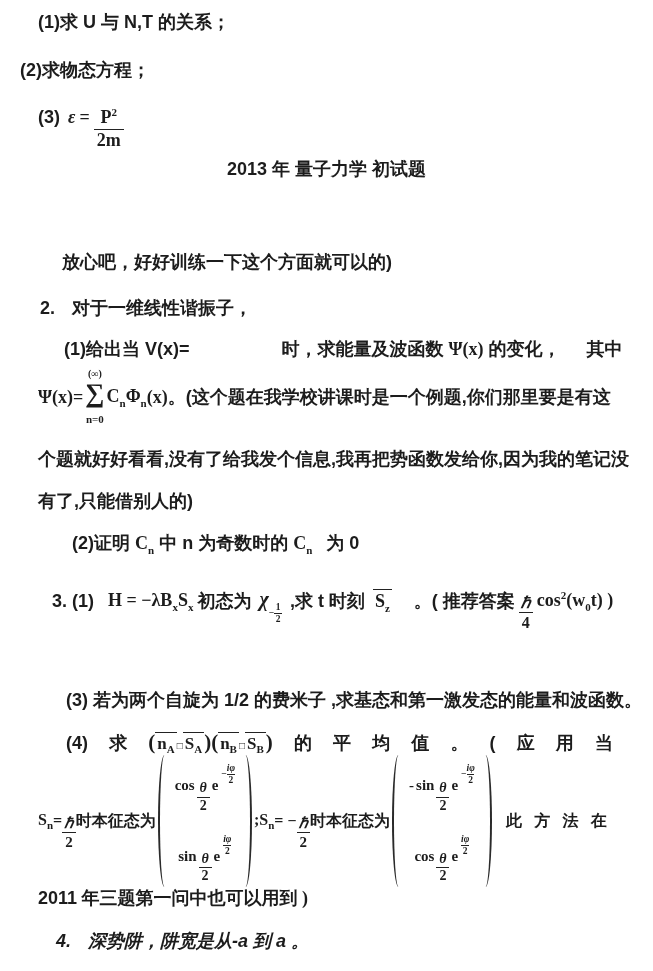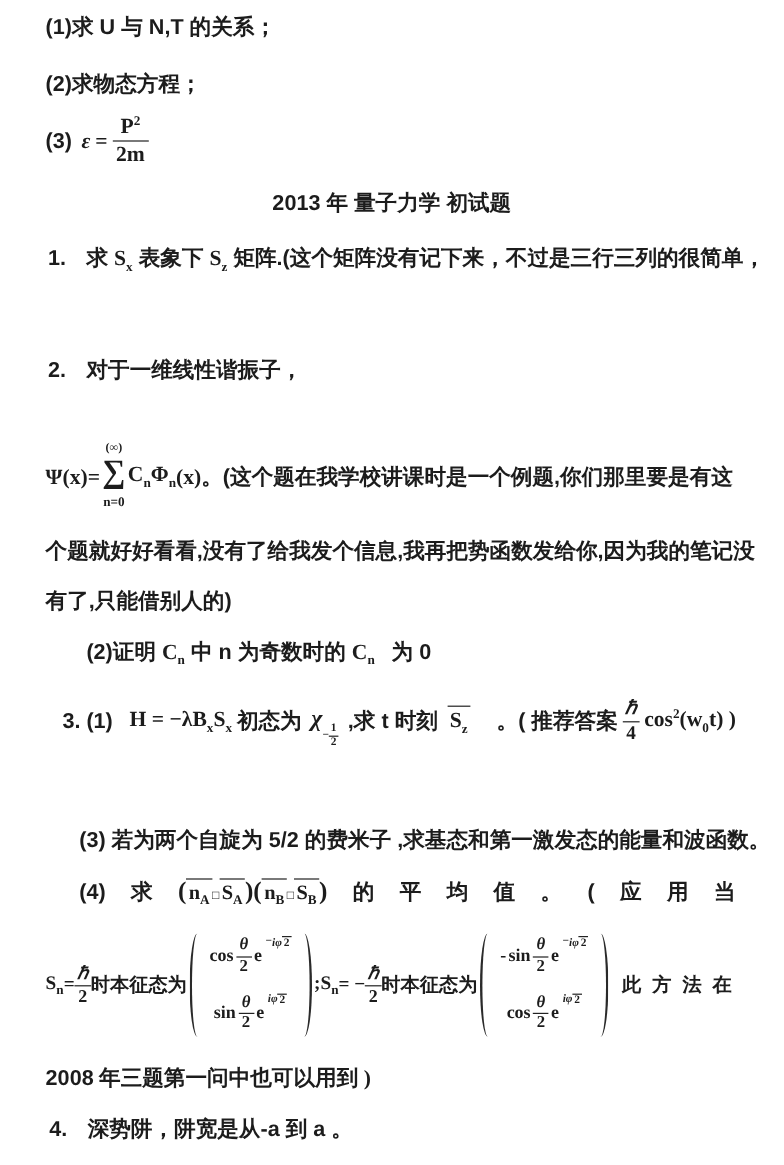--- a/index.html
+++ b/index.html
@@ -11,21 +11,21 @@
   .line { position:absolute; white-space:nowrap; }
   .flexline { display:flex; align-items:center; }
   .math { font-family:"Liberation Serif", serif; font-weight:600; }
   .it { font-style:italic; }
   .kai { font-family:"Liberation Serif", serif; font-weight:600; }
   sub { font-size:11px; font-family:"Liberation Serif", serif; }
   sup { font-size:11px; font-family:"Liberation Serif", serif; }
 
   
   .frac { display:inline-flex; flex-direction:column; align-items:center; line-height:1.2;
-          font-family:"Liberation Serif", serif; text-align:right; }
+          font-family:"Liberation Serif", serif; text-align:right;margin-top:23px; }
   .frac .den { border-top:1.5px solid #222; padding:0 3px; }
   .frac .num { padding:0 2px; }
 
   
   .sum { display:inline-flex; flex-direction:column; align-items:center; line-height:1;
          font-family:"Liberation Serif", serif; margin:0 2px; }
   .sum .stop { font-size:10px; margin-bottom:1px; }
   .sum .ssig { font-size:27px; }
   .sum .sbot { font-size:11px; margin-top:7px; }
 
@@ -35,21 +35,21 @@
 
   
   .stacksub { display:inline-flex; align-items:center; font-size:9.5px;
               transform:translateY(10px); font-family:"Liberation Serif", serif; }
   .minifrac { display:inline-flex; flex-direction:column; align-items:center; line-height:1.1; }
   .minifrac .mden { border-top:1px solid #222; padding:0 1.5px; }
 
   
   .exp { display:inline-flex; align-items:center; font-size:9.5px; line-height:1;
          transform:translateY(-11px); margin-left:1px; font-family:"Liberation Serif", serif; }
-  .efrac { display:inline-flex; flex-direction:row; align-items:center; line-height:1.15; }
+  .efrac { display:inline-flex; flex-direction:column; align-items:center; line-height:1.15; }
   .efrac .eden { border-top:1px solid #222; padding:0 1.5px; }
 
   
   .mat { display:inline-flex; align-items:center; margin:0 2px; }
   .mcol { display:inline-flex; flex-direction:column; gap:13px; padding:2px 4px; }
   .mrow { display:inline-flex; align-items:center; gap:2px;
           font-family:"Liberation Serif", serif; font-size:15px; justify-content:center; }
   .mrow .frac { font-size:14px; }
   .lparen { width:11px; align-self:stretch; border-left:2px solid #2a2a2a; border-radius:50%/50%; }
   .rparen { width:11px; align-self:stretch; border-right:2px solid #2a2a2a; border-radius:50%/50%; }
@@ -60,53 +60,51 @@
   .title-line { left:0; right:0; text-align:center; font-weight:700; }
   .sp8 { display:inline-block; width:8px; }
   .sp4 { display:inline-block; width:4px; }
 </style>
 </head>
 <body>
 
 <div class="page">
 
   <div class="line" style="left:38px; top:10px;">(1)求 U 与 N,T 的关系；</div>
-  <div class="line" style="left:38px; top:58px;">(2)求物态方程；</div>
+  <div class="line" style="left:20px; top:58px;">(2)求物态方程；</div>
 
   <div class="line flexline" style="left:38px; top:90px; height:54px;">
     <span>(3)</span>
     <span class="sp8"></span>
     <span class="math it">ε</span>
     <span class="sp4"></span>
     <span class="math">=</span>
     <span class="sp4"></span>
     <span class="frac">
       <span class="num"><span>P</span><sup>2</sup></span>
       <span class="den">2m</span>
     </span>
     <span class="sp8"></span>
       <span class="sp4"></span>
   </div>
 
   <div class="line title-line" style="top:157px;">2013 年 量子力学 初试题</div>
 
-  <div class="line" style="left:40px; top:203px;">
-    <span class="num-label">1.</span>
-    <span>求</span>
-    <span class="math"><span>S</span><sub>x</sub></span>
-    <span>表象下</span>
-    <span class="math"><span>S</span><sub>z</sub></span>
-    <span>矩阵.(这个矩阵没有记下来，不过是三行三列的很简单，</span>
-  </div>
+  <div class="line" style="left:62px; top:250px;">放心吧，好好训练一下这个方面就可以的)</div>
 
   <div class="line" style="left:40px; top:296px;">
     <span class="num-label">2.</span>
     <span>对于一维线性谐振子，</span>
   </div>
 
+  <div class="line" style="left:64px; top:337px;">
+    <span>(1)给出当 V(x)=</span><span class="spacer92"></span><span>时，求能量及波函数</span>
+    <span class="math">Ψ(x)</span>
+    <span>的变化，</span><span class="gap26"></span><span>其中</span>
+  </div>
 
   <div class="line flexline" style="left:38px; top:368px; height:58px;">
     <span class="math">Ψ(x)=</span>
     <span class="sum">
       <span class="stop">(∞)</span>
       <span class="ssig">∑</span>
       <span class="sbot">n=0</span>
     </span>
     <span class="math"><span>C</span><sub>n</sub></span>
     <span class="math"><span>Φ</span><sub>n</sub></span>
@@ -149,21 +147,21 @@
     <span>。( 推荐答案</span>
     <span class="sp4"></span>
     <span class="frac" style="font-size:16px;">
         <span class="num it">ℏ</span>
         <span class="den">4</span>
       </span>
     <span class="sp4"></span>
     <span class="math"><span>cos</span><sup>2</sup><span>(w</span><sub>0</sub><span>t) )</span></span>
   </div>
 
-  <div class="line" style="left:66px; top:688px;">(3) 若为两个自旋为 5/2 的费米子 ,求基态和第一激发态的能量和波函数。</div>
+  <div class="line" style="left:66px; top:688px;">(3) 若为两个自旋为 1/2 的费米子 ,求基态和第一激发态的能量和波函数。</div>
 
   <div class="line flexline" style="left:66px; right:40px; top:722px; height:42px; justify-content:space-between;">
     <span>(4)</span>
     <span>求</span>
     <span class="math" style="font-size:17px;">
       <span style="font-size:21px;">(</span><span class="ovl"><span>n</span><sub>A</sub></span><span style="font-size:10px;">□</span><span class="ovl"><span>S</span><sub>A</sub></span><span style="font-size:21px;">)</span><span style="font-size:21px;">(</span><span class="ovl"><span>n</span><sub>B</sub></span><span style="font-size:10px;">□</span><span class="ovl"><span>S</span><sub>B</sub></span><span style="font-size:21px;">)</span>
     </span>
     <span>的</span>
     <span>平</span>
     <span>均</span>
@@ -263,21 +261,21 @@
     </span>
     <span style="flex:1; display:flex; justify-content:space-evenly;" class="kai">
       <span>此</span>
       <span>方</span>
       <span>法</span>
       <span>在</span>
     </span>
   </div>
 
   <div class="line" style="left:38px; top:886px;">
-    <span>2008</span><span class="kai"> 年三题第一问中也可以用到 )</span>
-  </div>
-
-  <div class="line" style="left:41px; top:929px;">
+    <span>2011</span><span class="kai"> 年三题第一问中也可以用到 )</span>
+  </div>
+
+  <div class="line" style="left:56px; top:929px;font-style:italic;">
     <span class="num-label">4.</span>
     <span>深势阱，阱宽是从-a 到 a 。</span>
   </div>
 
 </div>
 
 </body></html>

